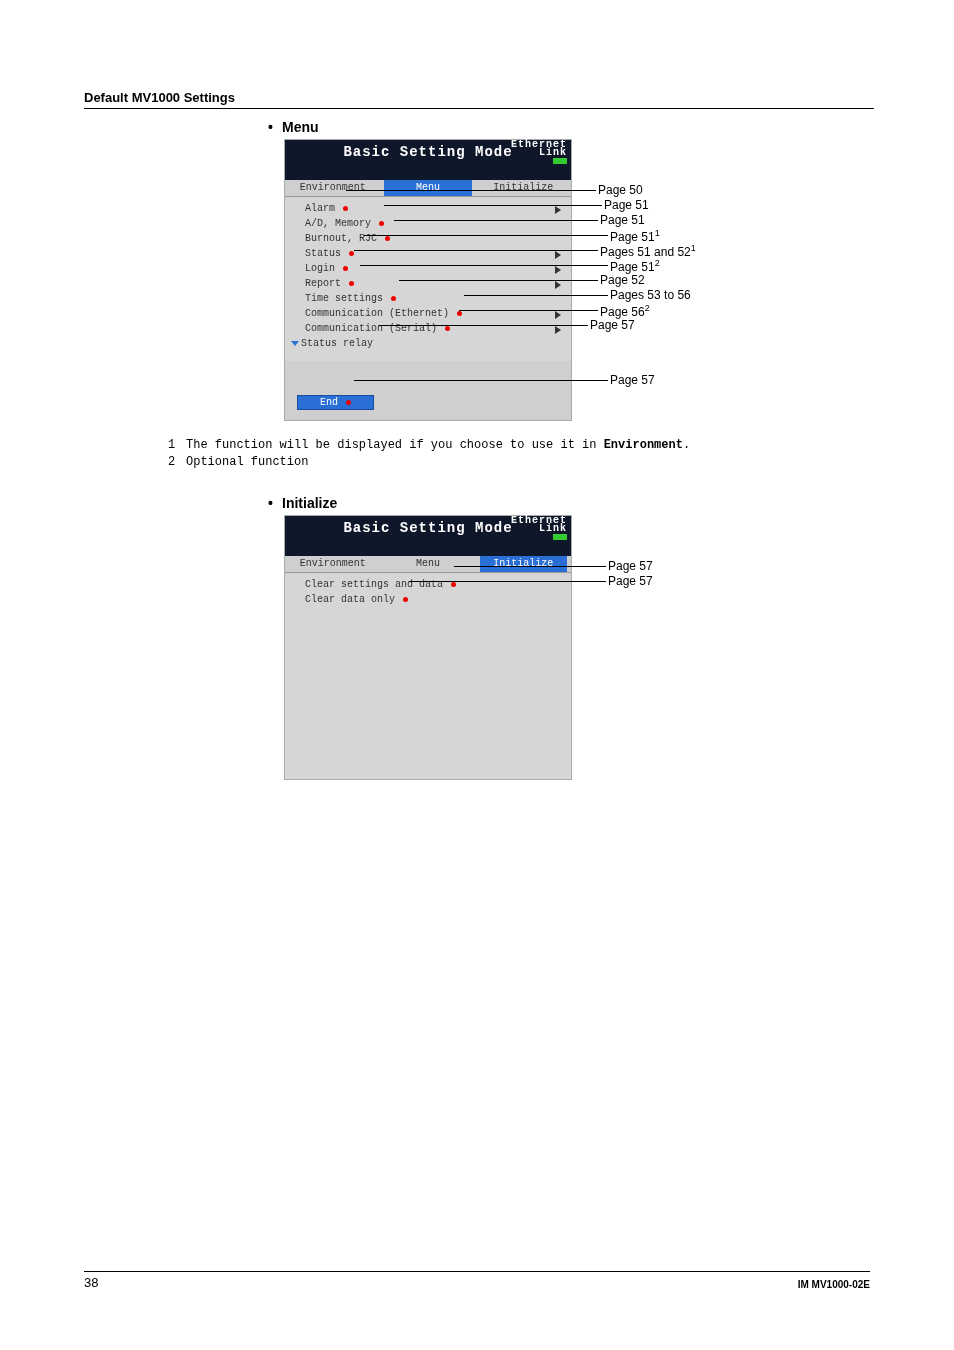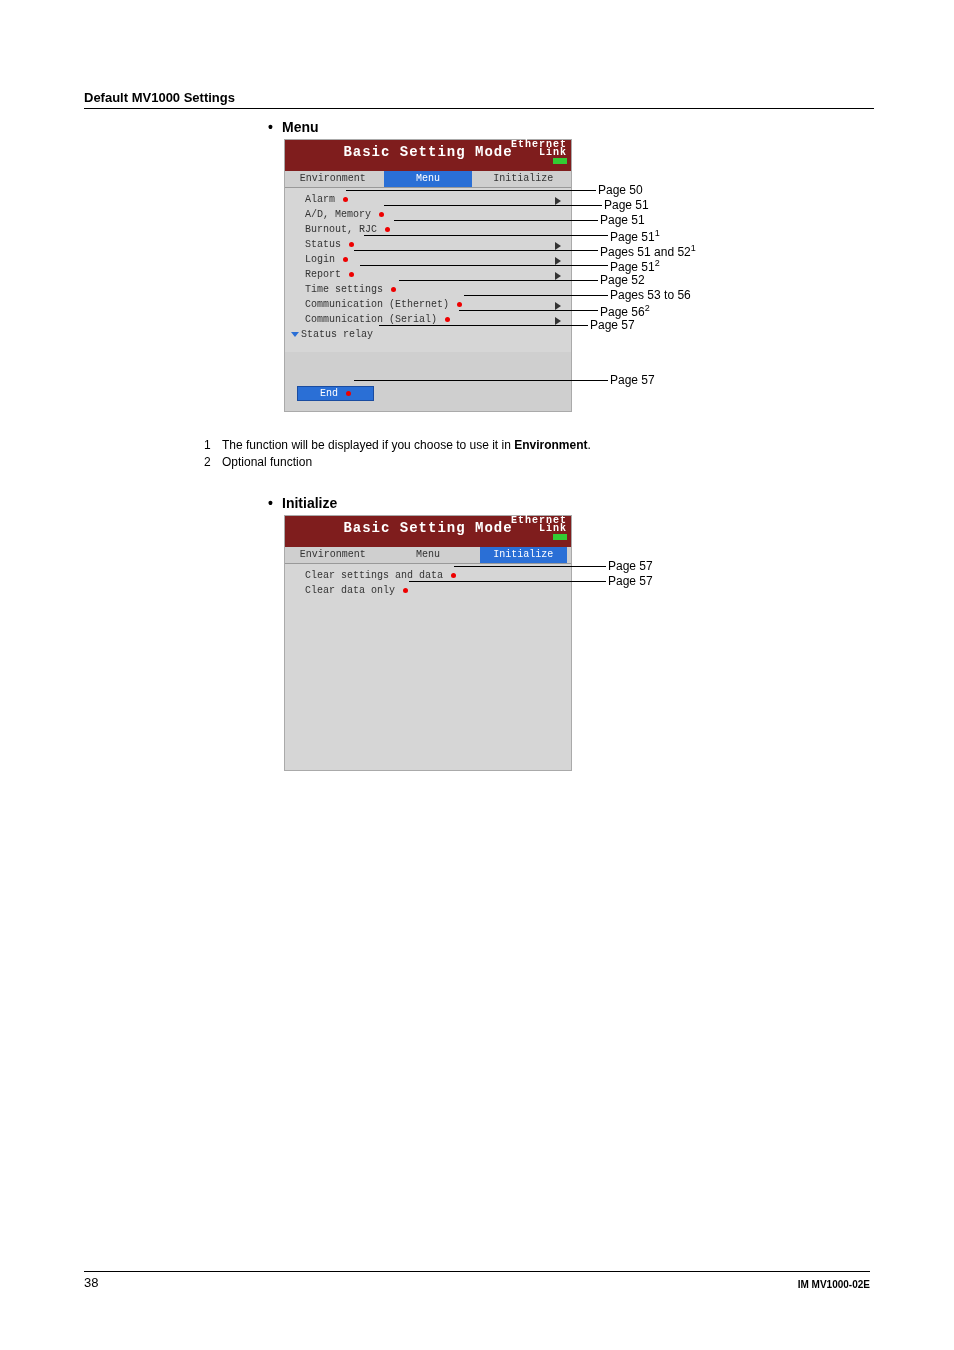--- a/index.html
+++ b/index.html
@@ -41,23 +41,23 @@
     margin-bottom: 18px;
   }
   .dev-screen {
     width: 286px;
     background: #cfcfcf;
     border: 1px solid #aaa;
     font-family: "Courier New", monospace;
     font-size: 11px;
   }
   .dev-title {
-    background: #7f1d1d;
+    background: #0f172a;
     color: #fff;
-    height: 31px;
+    height: 40px;
     position: relative;
     font-family: "Courier New", monospace;
     font-size: 14px;
     font-weight: bold;
     text-align: center;
     line-height: 24px;
     letter-spacing: 1px;
   }
   .eth-link {
     position: absolute;
@@ -181,24 +181,25 @@
   }
   .callouts sup {
     font-size: 9px;
   }
   .leader {
     position: absolute;
     border-top: 1px solid #000;
     height: 0;
   }
   .footnotes {
-    margin-left: 120px;
+    margin-left: 84px;
     font-size: 12px;
     line-height: 17px;
     margin-bottom: 24px;
+    font-family: Liberation Mono, monospace;
   }
   .footnotes .fn-num {
     display: inline-block;
     width: 18px;
   }
   .page-number {
     position: absolute;
     left: 84px;
     bottom: 60px;
     font-size: 13px;

